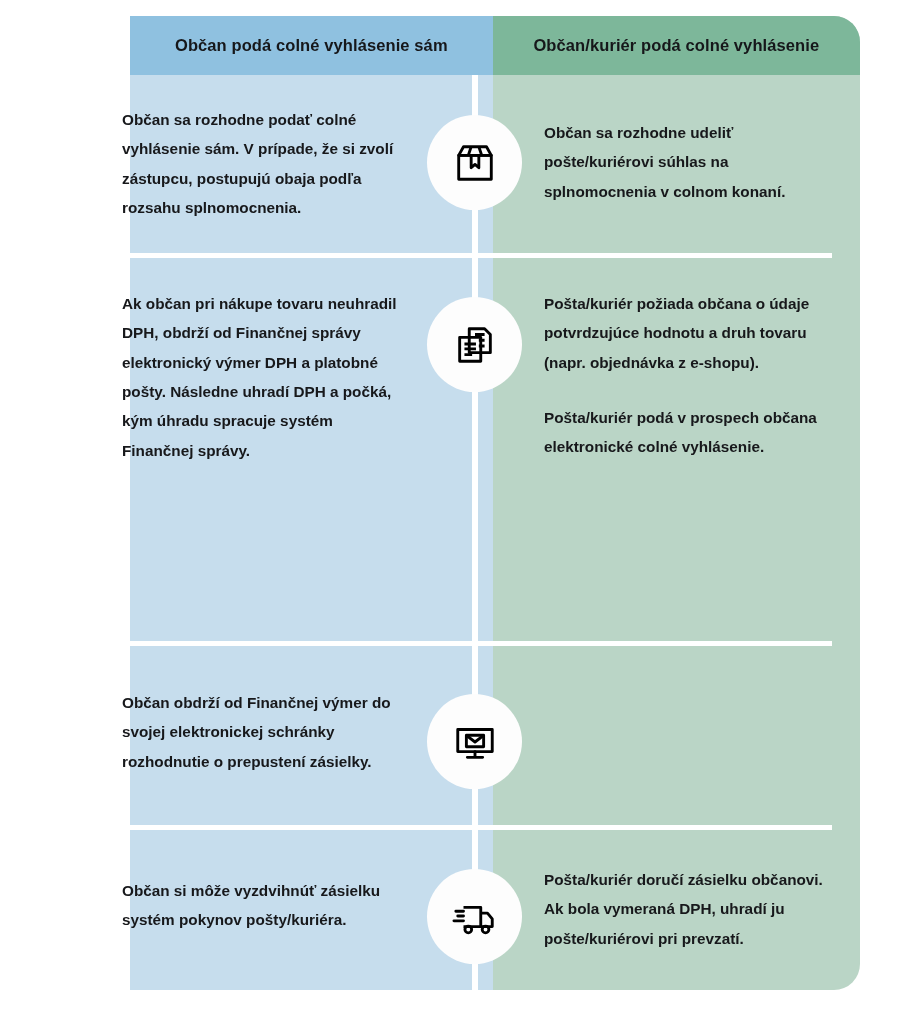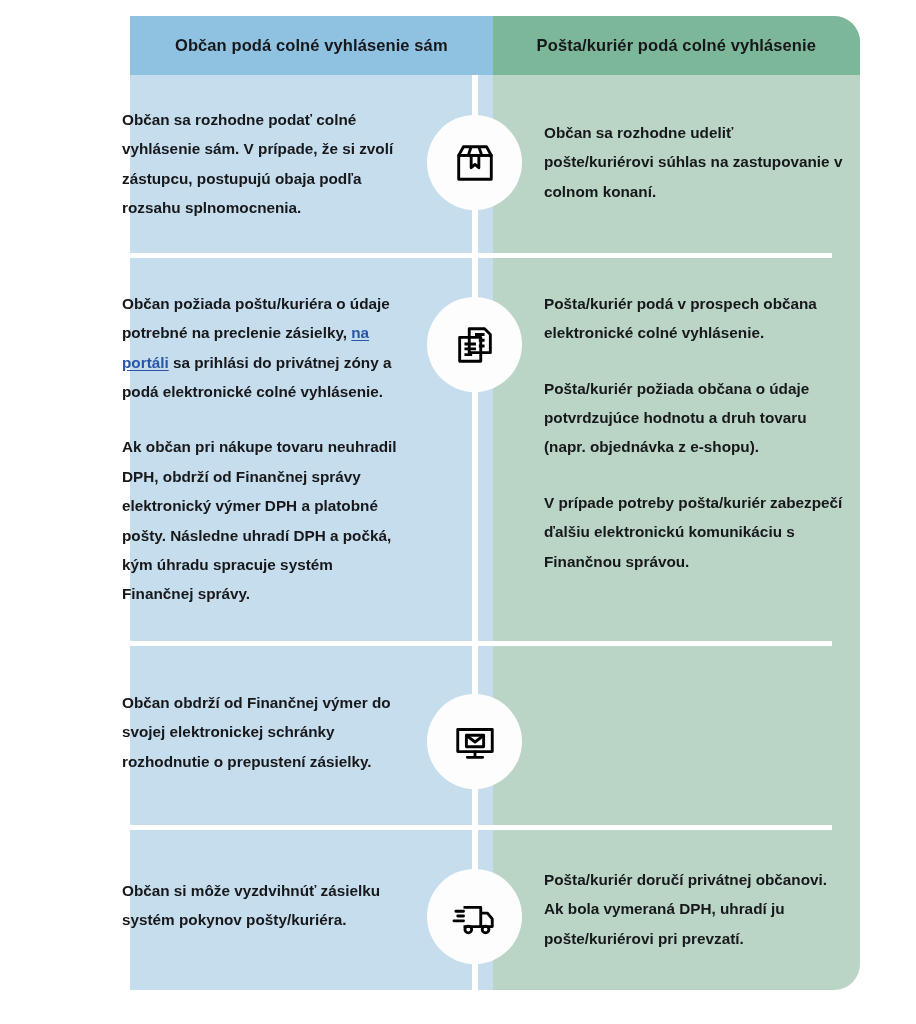--- a/index.html
+++ b/index.html
@@ -116,61 +116,59 @@
 
 <div id="stage">
 
   <div class="panel">
 
     <div class="col col-left">
       <div class="col-header">Občan podá colné vyhlásenie sám</div>
     </div>
 
     <div class="col col-right">
-      <div class="col-header">Pošta/kuriér podá colné vyhlásenie</div>
+      <div class="col-header">Občan/kuriér podá colné vyhlásenie</div>
     </div>
 
     <div class="v-divider"></div>
 
     <div class="h-divider left" style="top:237px"></div>
     <div class="h-divider right" style="top:237px"></div>
     <div class="h-divider left" style="top:625px"></div>
     <div class="h-divider right" style="top:625px"></div>
     <div class="h-divider left" style="top:809px"></div>
     <div class="h-divider right" style="top:809px"></div>
   </div>
 
   <div class="cell left-cell" style="top:105px">
     <p>Občan sa rozhodne podať colné vyhlásenie sám. V prípade, že si zvolí zástupcu, postupujú obaja podľa rozsahu splnomocnenia.</p>
   </div>
 
   <div class="cell right-cell" style="top:118px">
-    <p>Občan sa rozhodne udeliť pošte/kuriérovi súhlas na zastupovanie v colnom konaní.</p>
+    <p>Občan sa rozhodne udeliť pošte/kuriérovi súhlas na splnomocnenia v colnom konaní.</p>
   </div>
 
   <div class="icon-badge" style="top:115px">
     <span>
       <svg width="46" height="46" viewBox="0 0 48 48" fill="none" stroke="#000" stroke-width="3">
         <path d="M7 16 L12 7 H36 L41 16 Z" stroke-linejoin="round"></path>
         <rect x="7" y="16" width="34" height="25" stroke-linejoin="round"></rect>
         <path d="M20 7 L17 16 M28 7 L31 16"></path>
         <path d="M20 16 V29 L24 25.5 L28 29 V16" stroke-linejoin="round"></path>
       </svg>
     </span>
   </div>
 
   <div class="cell left-cell" style="top:289px">
-    <p><span>Občan požiada poštu/kuriéra o údaje potrebné na preclenie zásielky, </span><a class="link" href="#">na portáli</a><span> sa prihlási do privátnej zóny a podá elektronické colné vyhlásenie.</span></p>
     <p>Ak občan pri nákupe tovaru neuhradil DPH, obdrží od Finančnej správy elektronický výmer DPH a platobné pošty. Následne uhradí DPH a počká, kým úhradu spracuje systém Finančnej správy.</p>
   </div>
 
   <div class="cell right-cell" style="top:289px">
+    <p>Pošta/kuriér požiada občana o údaje potvrdzujúce hodnotu a druh tovaru (napr. objednávka z e-shopu).</p>
     <p>Pošta/kuriér podá v prospech občana elektronické colné vyhlásenie.</p>
-    <p>Pošta/kuriér požiada občana o údaje potvrdzujúce hodnotu a druh tovaru (napr. objednávka z e-shopu).</p>
-    <p>V prípade potreby pošta/kuriér zabezpečí ďalšiu elektronickú komunikáciu s Finančnou správou.</p>
   </div>
 
   <div class="icon-badge" style="top:297px">
     <span>
       <svg width="46" height="46" viewBox="0 0 48 48" fill="none" stroke="#000" stroke-width="3">
         <path d="M18 7 H34 L40 13 V32 H18 Z" stroke-linejoin="round"></path>
         <path d="M24 13 H34 M28 19 H34 M28 25 H34"></path>
         <rect x="8" y="16" width="22" height="25" stroke-linejoin="round"></rect>
         <path d="M13 23 H25 M13 28 H25 M13 34 H21"></path>
       </svg>
@@ -191,21 +189,21 @@
         <path d="M24 34 V40 M16 40 H32" stroke-linecap="round"></path>
       </svg>
     </span>
   </div>
 
   <div class="cell left-cell" style="top:876px">
     <p>Občan si môže vyzdvihnúť zásielku systém pokynov pošty/kuriéra.</p>
   </div>
 
   <div class="cell right-cell" style="top:865px">
-    <p>Pošta/kuriér doručí privátnej občanovi. Ak bola vymeraná DPH, uhradí ju pošte/kuriérovi pri prevzatí.</p>
+    <p>Pošta/kuriér doručí zásielku občanovi. Ak bola vymeraná DPH, uhradí ju pošte/kuriérovi pri prevzatí.</p>
   </div>
 
   <div class="icon-badge" style="top:869px">
     <span>
       <svg width="46" height="46" viewBox="0 0 48 48" fill="none" stroke="#000" stroke-width="3">
         <path d="M12 14 H30 V34 H12" stroke-linejoin="round"></path>
         <path d="M30 20 H37 L42 26 V34 H30" stroke-linejoin="round"></path>
         <circle cx="17" cy="37" r="3.5"></circle>
         <circle cx="35" cy="37" r="3.5"></circle>
         <path d="M4 18 H12 M6 23 H12 M2 28 H12" stroke-linecap="round"></path>

